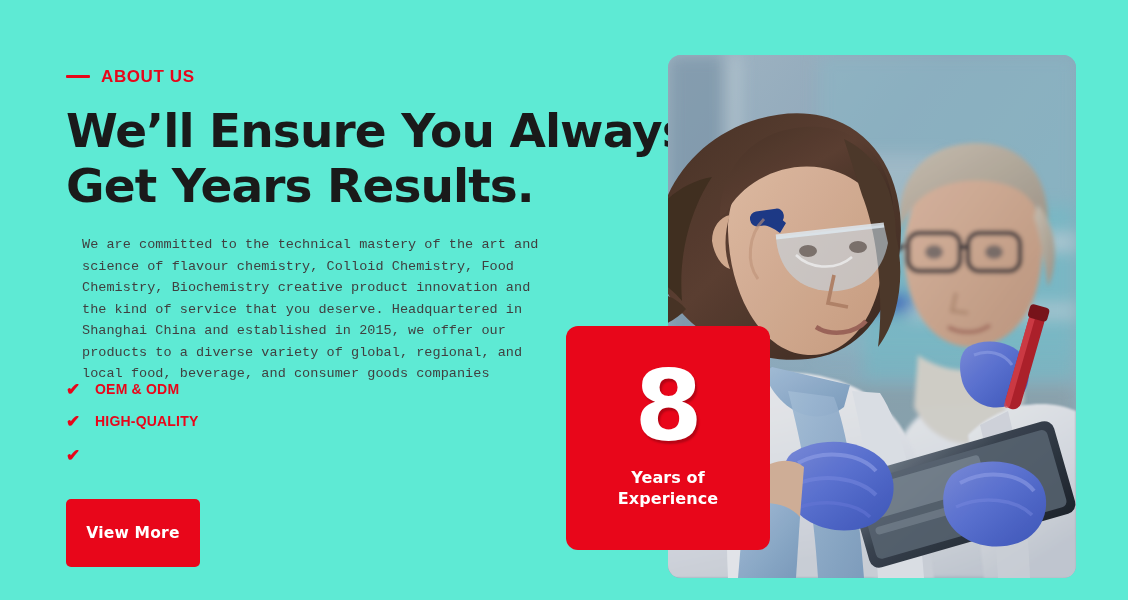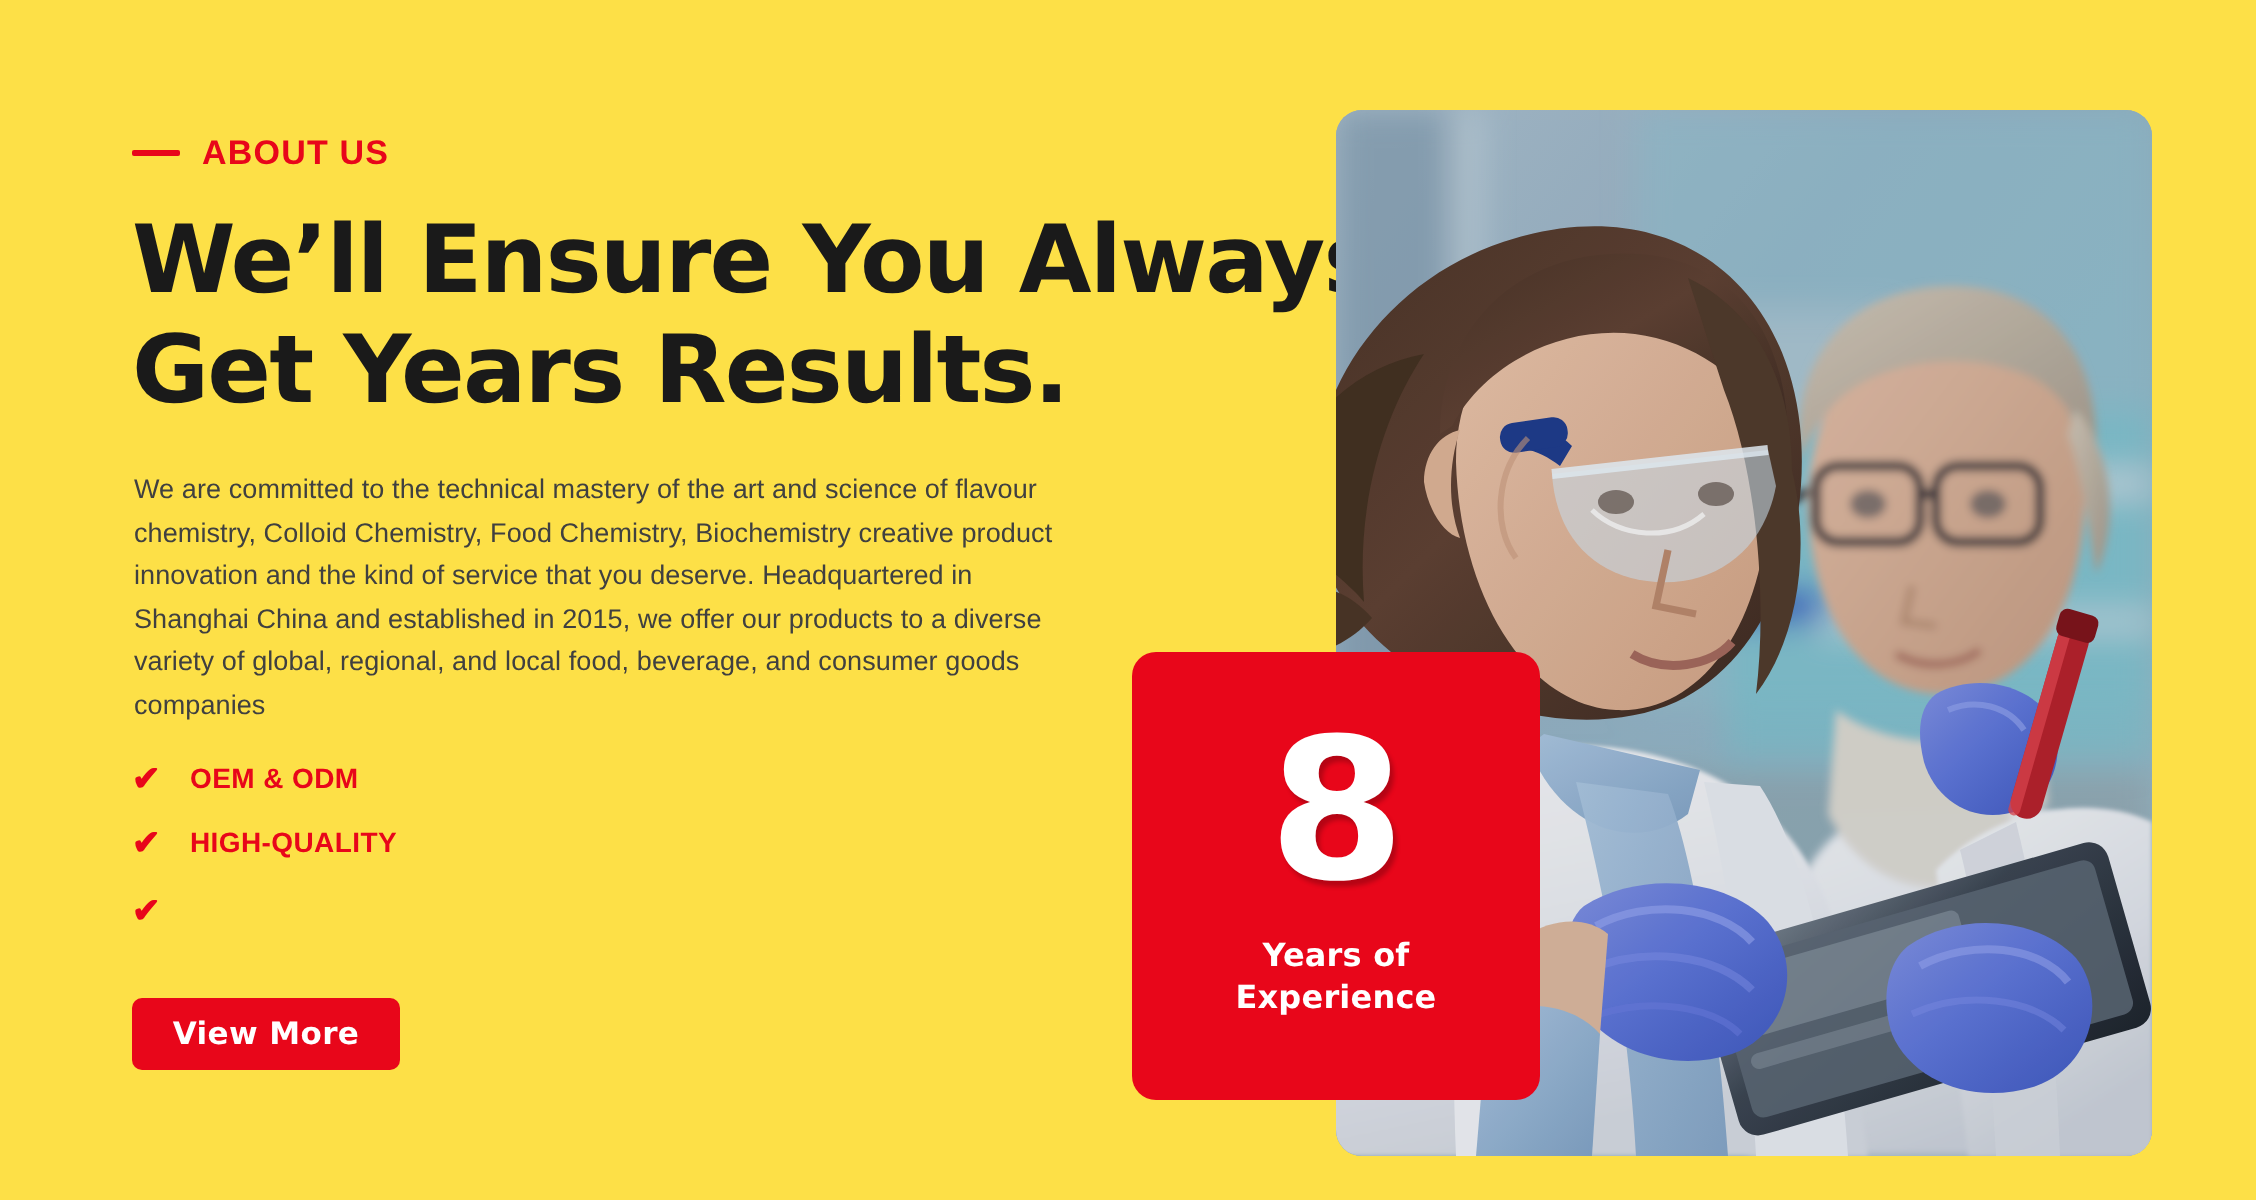--- a/index.html
+++ b/index.html
@@ -9,21 +9,21 @@
     height: 600px;
     background: #ffffff;
     font-family: "Liberation Sans", sans-serif;
     overflow: hidden;
   }
 
   .page {
     position: relative;
     width: 1128px;
     height: 600px;
-    background: #fde047;
+    background: #5eead4;
     padding-left: 39px;
   }
 
   
   .content-col {
     position: absolute;
     left: 66px;
     top: 0;
     width: 560px;
     height: 600px;
@@ -63,27 +63,27 @@
     font-weight: bold;
     line-height: 55px;
     letter-spacing: -0.9px;
     font-family: "DejaVu Sans", sans-serif;
   }
   .headline-line { display: block; white-space: nowrap; }
 
   .body-copy {
     position: absolute;
     top: 234px;
-    left: 1px;
+    left: 16px;
     width: 480px;
     color: #404040;
     font-size: 13.5px;
     line-height: 21.5px;
     letter-spacing: 0.05px;
-    font-family: Liberation Sans, sans-serif;
+    font-family: Liberation Mono, monospace;
   }
 
   .features {
     position: absolute;
     top: 378px;
     left: 0;
     width: 480px;
     list-style: none;
   }
   .feature-item {
@@ -111,21 +111,21 @@
   }
   .feature-item.strong .feature-label { font-weight: bold; }
   .feature-item.light .feature-label { font-weight: normal; }
   .feature-item:nth-child(3) { margin-top: 12px; }
 
   .cta-button {
     position: absolute;
     top: 499px;
     left: 0;
     width: 134px;
-    height: 36px;
+    height: 68px;
     background: #e8061a;
     border: none;
     border-radius: 5px;
     color: #ffffff;
     font-size: 15.5px;
     font-weight: bold;
     letter-spacing: 0.2px;
     cursor: pointer;
     font-family: "DejaVu Sans", sans-serif;
     display: flex;

